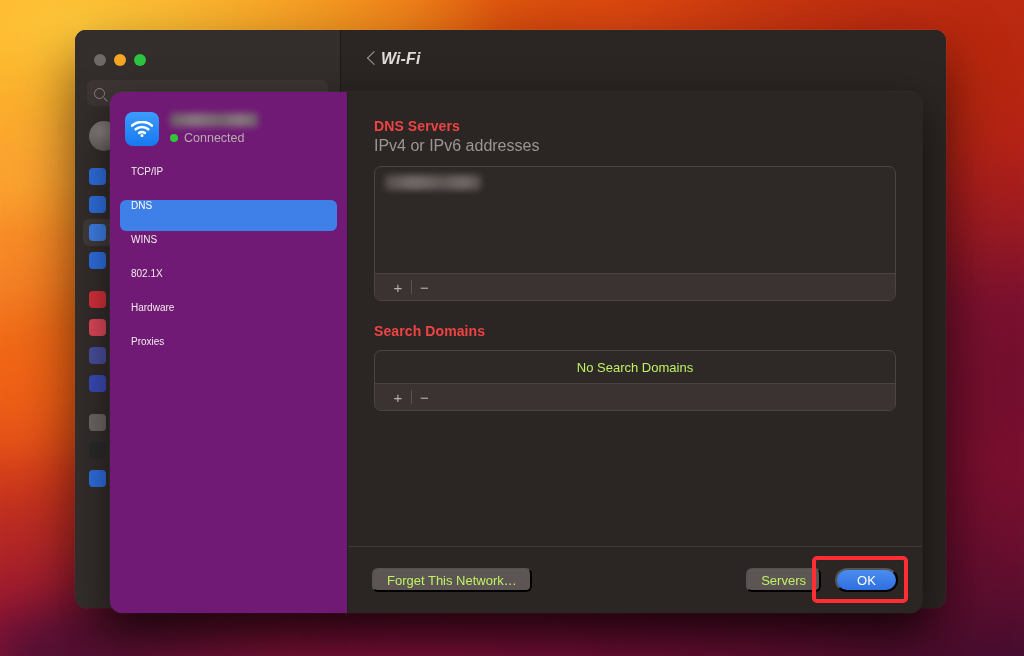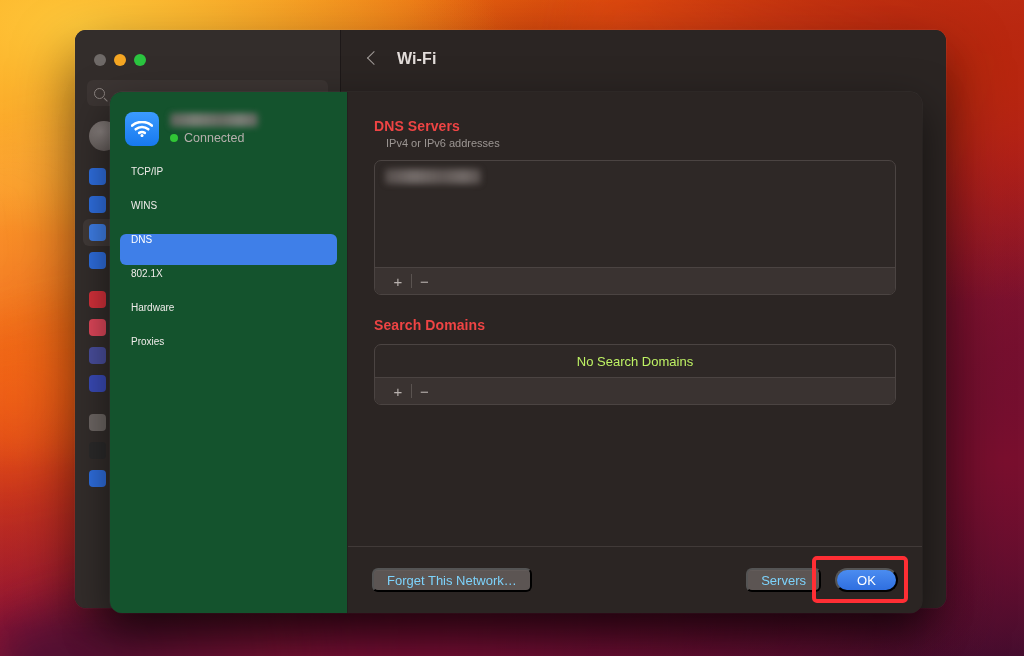--- a/index.html
+++ b/index.html
@@ -107,21 +107,21 @@
     flex: 1;
     height: 100%;
     background: #2b2523;
     border-left: 0.5px solid #1d1818;
   }
   .win-toolbar {
     height: 58px;
     display: flex;
     align-items: center;
     padding-left: 22px;
-    gap: 16px;
+    font-style: italic;
   }
   .back-chevron {
     width: 18px; height: 18px;
     position: relative;
     opacity: 0.72;
   }
   .back-chevron::before {
     content:""; position:absolute; left:6px; top:3px;
     width: 9px; height: 9px;
     border-left: 1.9px solid #cfc9c6;
@@ -156,21 +156,21 @@
     display: flex;
     background: #2b2523;
     box-shadow: 0 16px 44px rgba(0,0,0,0.55), 0 0 0 0.5px rgba(255,255,255,0.09);
     z-index: 10;
   }
 
   
   .sheet-sidebar {
     width: 238px;
     flex: 0 0 238px;
-    background: #14532d;
+    background: #701a75;
     padding: 20px 0 0 0;
     border-right: 0.5px solid #241f1e;
   }
   .net-head {
     display: flex; align-items: center; gap: 11px;
     padding: 0 0 0 15px;
     margin-bottom: 20px;
   }
   .wifi-tile {
     width: 34px; height: 34px; border-radius: 8px;
@@ -210,23 +210,22 @@
   }
   .sheet-main {
     flex: 1;
     padding: 26px 26px 0 26px;
   }
   .sec-title {
     font-size: 14px; font-weight: 700; color: #ef4444;
     letter-spacing: 0.1px;
   }
   .sec-sub {
-    font-size: 11px; color: #9c9693;
+    font-size: 16px; color: #9c9693;
     margin-top: 3px;
-    margin-left: 12px;
   }
   .list-box {
     margin-top: 11px;
     border: 0.5px solid #4b4442;
     border-radius: 7px;
     overflow: hidden;
     background: #2e2826;
   }
   .list-area { position: relative; }
   .list-area.dns { height: 106px; padding: 8px 10px; }
@@ -267,21 +266,21 @@
   .btn {
     border-radius: 6px;
     font-size: 13px;
     display: inline-flex; align-items: center; justify-content: center;
     padding: 0 13px;
     height: 24px;
     white-space: nowrap;
   }
   .btn-grey {
     background: #5c5553;
-    color: #7dd3fc;
+    color: #bef264;
     box-shadow: 0 0.5px 0 rgba(255,255,255,0.08) inset;
   }
   .btn-blue {
     background: linear-gradient(180deg,#4b8cf0 0%, #2f6fe0 100%);
     color: #ffffff;
     min-width: 63px;
     border-radius: 12px;
   }
   .footer-right {
     margin-left: auto;
@@ -392,25 +391,25 @@
             <span class="dot-green"></span>
             <span class="net-status-txt">Connected</span>
           </span>
         </span>
       </div>
 
       <div class="sheet-nav">
         <div class="nav-item">
             <span>TCP/IP</span>
           </div>
+        <div class="nav-item active">
+            <span>DNS</span>
+          </div>
         <div class="nav-item">
             <span>WINS</span>
-          </div>
-        <div class="nav-item active">
-            <span>DNS</span>
           </div>
         <div class="nav-item">
             <span>802.1X</span>
           </div>
         <div class="nav-item">
             <span>Hardware</span>
           </div>
         <div class="nav-item">
             <span>Proxies</span>
           </div>

